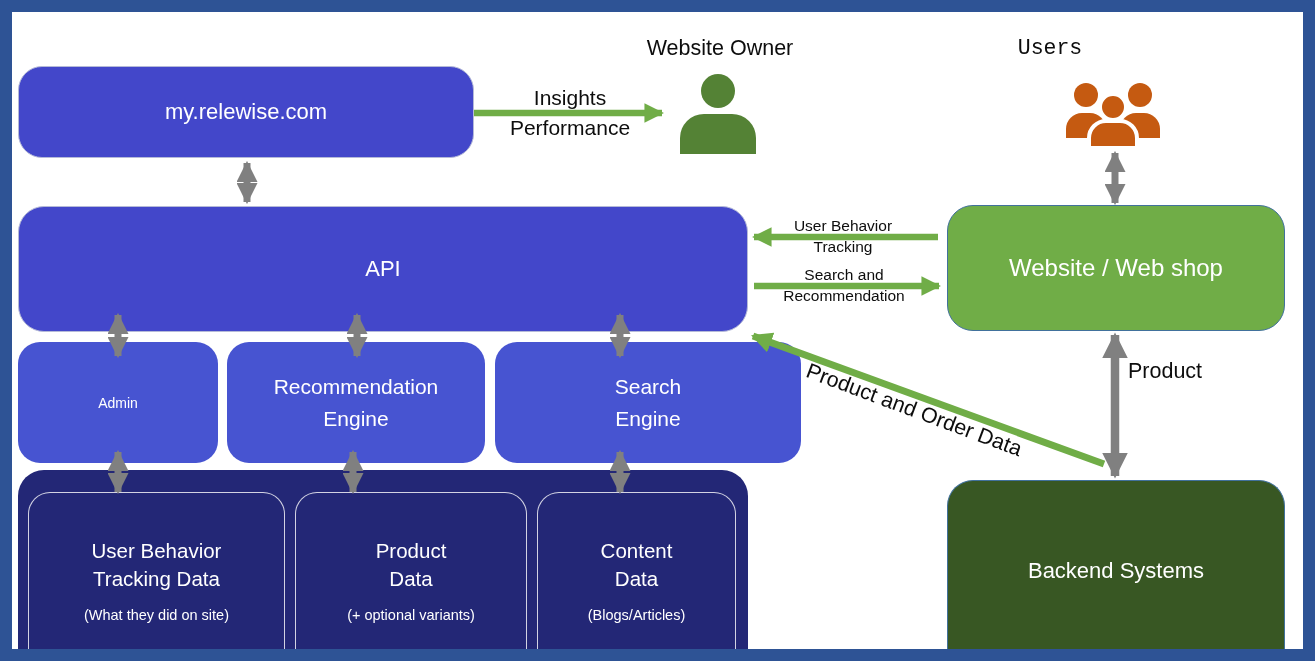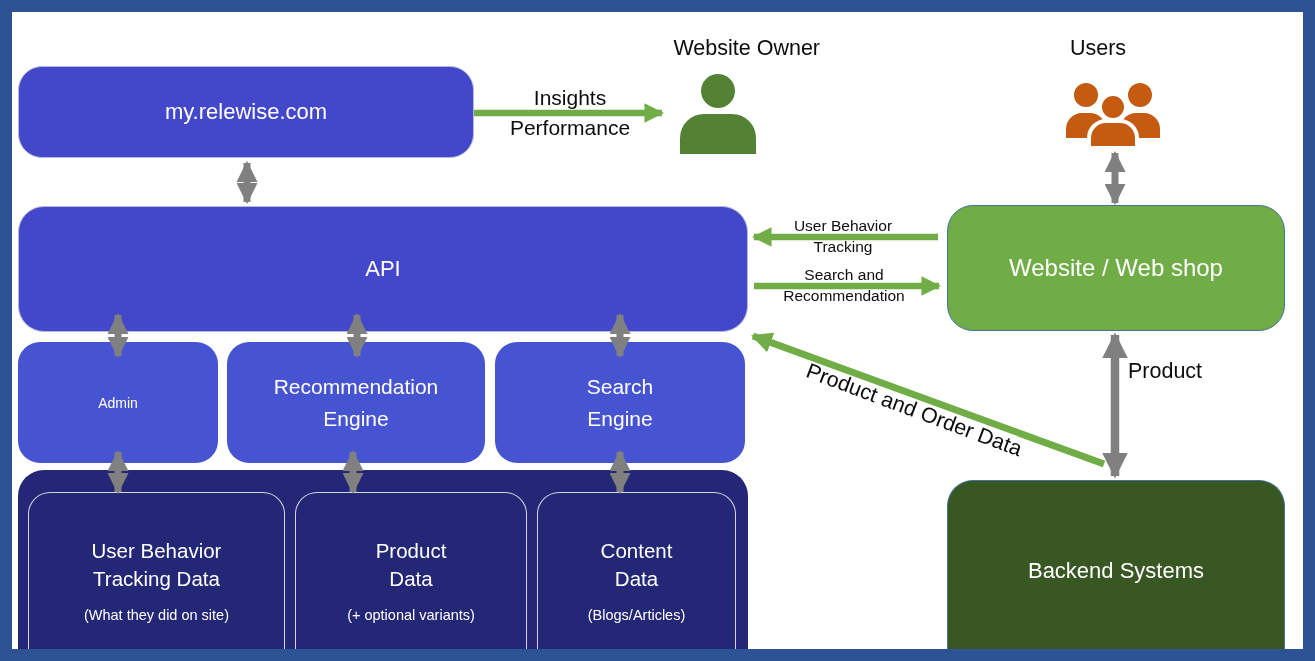--- a/index.html
+++ b/index.html
@@ -19,21 +19,21 @@
   .b-relewise { left:18px; top:66px; width:456px; height:92px;
     background:var(--box-blue,#4347CA); border:1px solid var(--box-border-light,#B5BAD8);
     border-radius:24px; font-size:22px; }
   .b-api { left:18px; top:206px; width:730px; height:126px;
     background:var(--box-blue,#4347CA); border:1px solid var(--box-border-light,#B5BAD8);
     border-radius:26px; font-size:22px; }
   .b-admin { left:18px; top:342px; width:200px; height:121px;
     background:var(--box-blue-light,#4754D1); border-radius:22px; font-size:14px; }
   .b-reco { left:227px; top:342px; width:258px; height:121px;
     background:var(--box-blue-light,#4754D1); border-radius:22px; font-size:21px; line-height:32px; }
-  .b-search { left:495px; top:342px; width:250px; height:121px;
+  .b-search { left:495px; top:342px; width:306px; height:121px;
     background:var(--box-blue-light,#4754D1); border-radius:22px; font-size:21px; line-height:32px; }
   .b-navy { left:18px; top:470px; width:730px; height:191px;
     background:var(--navy,#232776); border-radius:26px 26px 0 0; }
   .b-website { left:947px; top:205px; width:338px; height:126px;
     background:var(--green,#70AD47); border:1.5px solid var(--green-box-border,#41719C);
     border-radius:26px; font-size:24px; }
   .b-backend { left:947px; top:480px; width:338px; height:181px;
     background:var(--dark-green,#385723); border:1.5px solid var(--green-box-border,#41719C);
     border-bottom:none; border-radius:26px 26px 0 0; font-size:22px; }
   .store {
@@ -41,22 +41,22 @@
     border:1.5px solid rgba(255,255,255,.8); border-bottom:none;
     border-radius:22px 22px 0 0; color:#fff; text-align:center;
     display:flex; flex-direction:column; align-items:center; padding-top:44px;
   }
   .store1 { left:28px;  top:492px; width:257px; height:169px; }
   .store2 { left:295px; top:492px; width:232px; height:169px; }
   .store3 { left:537px; top:492px; width:199px; height:169px; }
   .store .t { font-size:20.5px; line-height:28px; }
   .store .s { font-size:14.5px; margin-top:14px; }
   .lbl { position:absolute; color:var(--text-dark,#0d0d0d); text-align:center; z-index:20; }
-  .lbl-owner { left:620px; top:36px; width:200px; font-size:21.5px;text-align:right; }
-  .lbl-users { left:1045px; top:36px; width:106px; font-size:21.5px; }
+  .lbl-owner { left:620px; top:36px; width:200px; font-size:21.5px; }
+  .lbl-users { left:997px; top:36px; width:106px; font-size:21.5px;font-family:Liberation Mono, monospace; }
   .lbl-perf  { left:478px; top:83px; width:184px; font-size:21px; line-height:30px; }
   .lbl-ubt   { left:768px; top:215px; width:150px; font-size:15.5px; line-height:21px; }
   .lbl-sr    { left:765px; top:264px; width:158px; font-size:15.5px; line-height:21px; }
   .lbl-po    { left:1128px; top:356px; width:120px; font-size:21.5px; line-height:31px; text-align:left; }
   .lbl-pod   { left:768px; top:398px; width:292px; font-size:21.5px; transform:rotate(20.5deg); }
   .icon { position:absolute; z-index:20; }
   .icon-owner { left:668px; top:72px; width:100px; height:82px; }
   .icon-users { left:1060px; top:82px; width:106px; height:66px; }
   .arrows { position:absolute; left:0; top:0; z-index:10; }
   .gline { stroke:var(--arrow-gray,#808080); stroke-width:7; }

